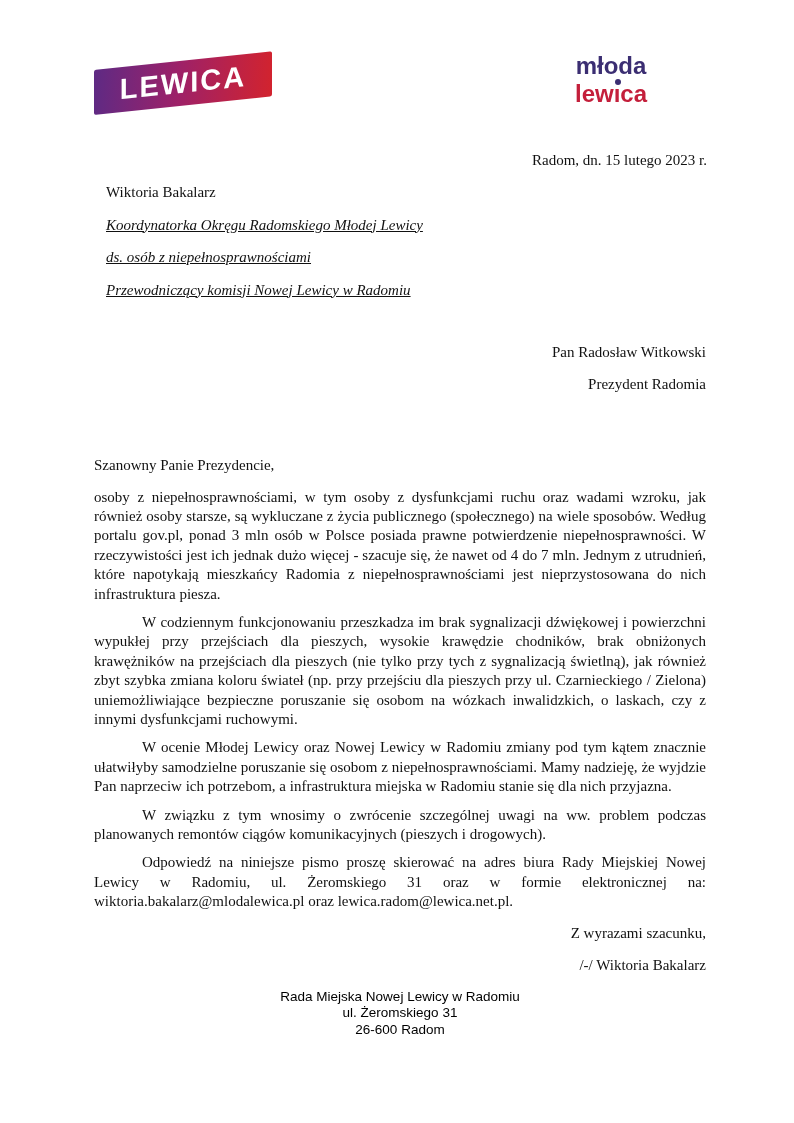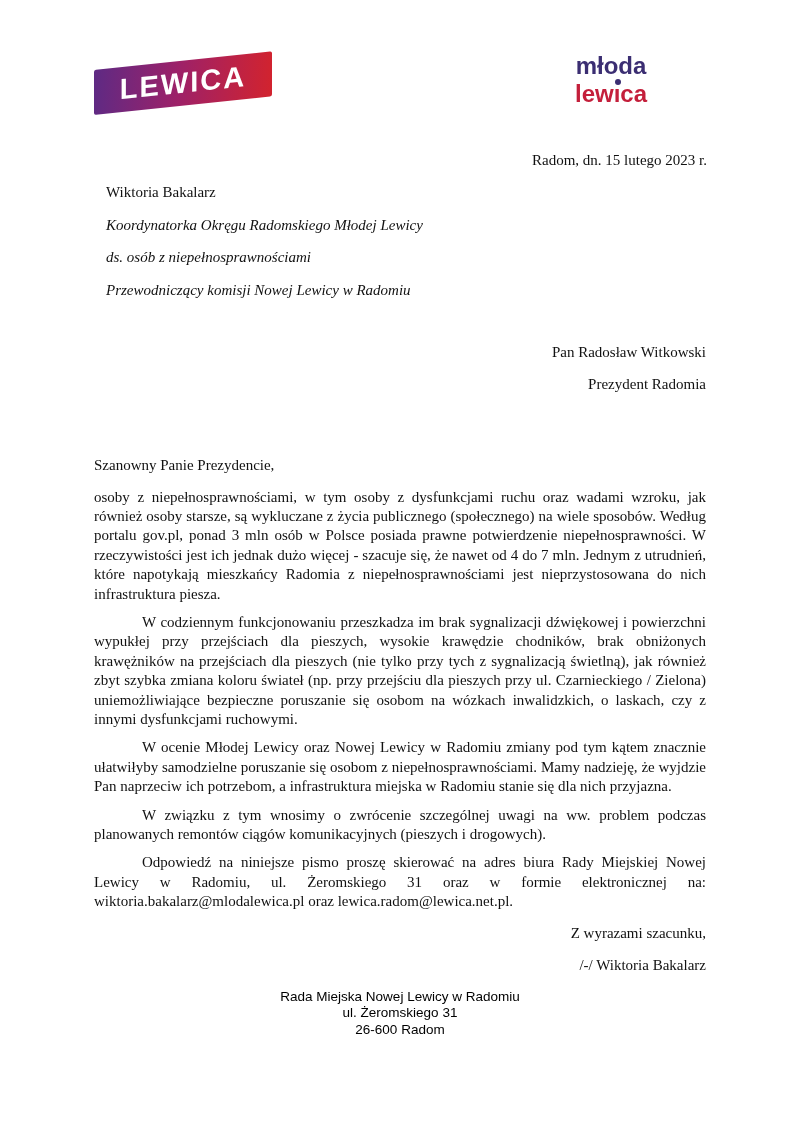--- a/index.html
+++ b/index.html
@@ -51,21 +51,21 @@
 
   
   .dateline {
     position:absolute; top:150px; right:87px;
     font-size:15px; line-height:20px;
   }
   .sender-block {
     position:absolute; left:106px; top:183px; width:450px;
   }
   .sender-block p { font-size:15px; line-height:19.5px; margin-bottom:13px; }
-  .italic { font-style:italic; }
+  .italic { font-style:italic;text-decoration:underline; }
 
   .recipient-block {
     position:absolute; top:343px; right:88px;
     text-align:right;
   }
   .recipient-block p { font-size:15px; line-height:19.5px; margin-bottom:12.5px; }
 
   .letter-flow {
     position:absolute; left:94px; top:456px; width:612px;
   }

